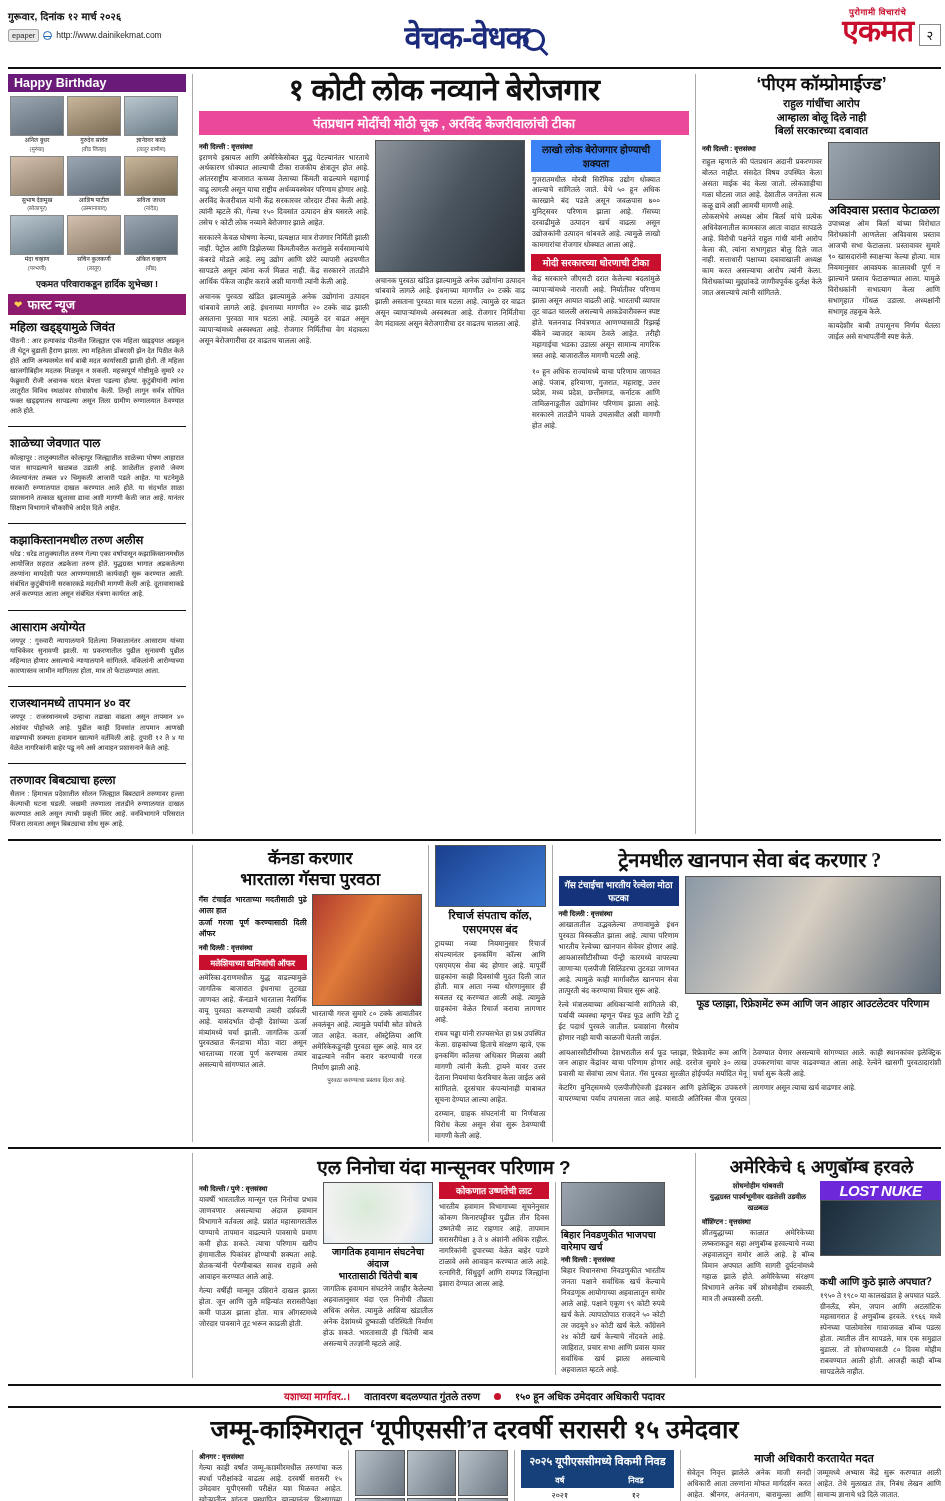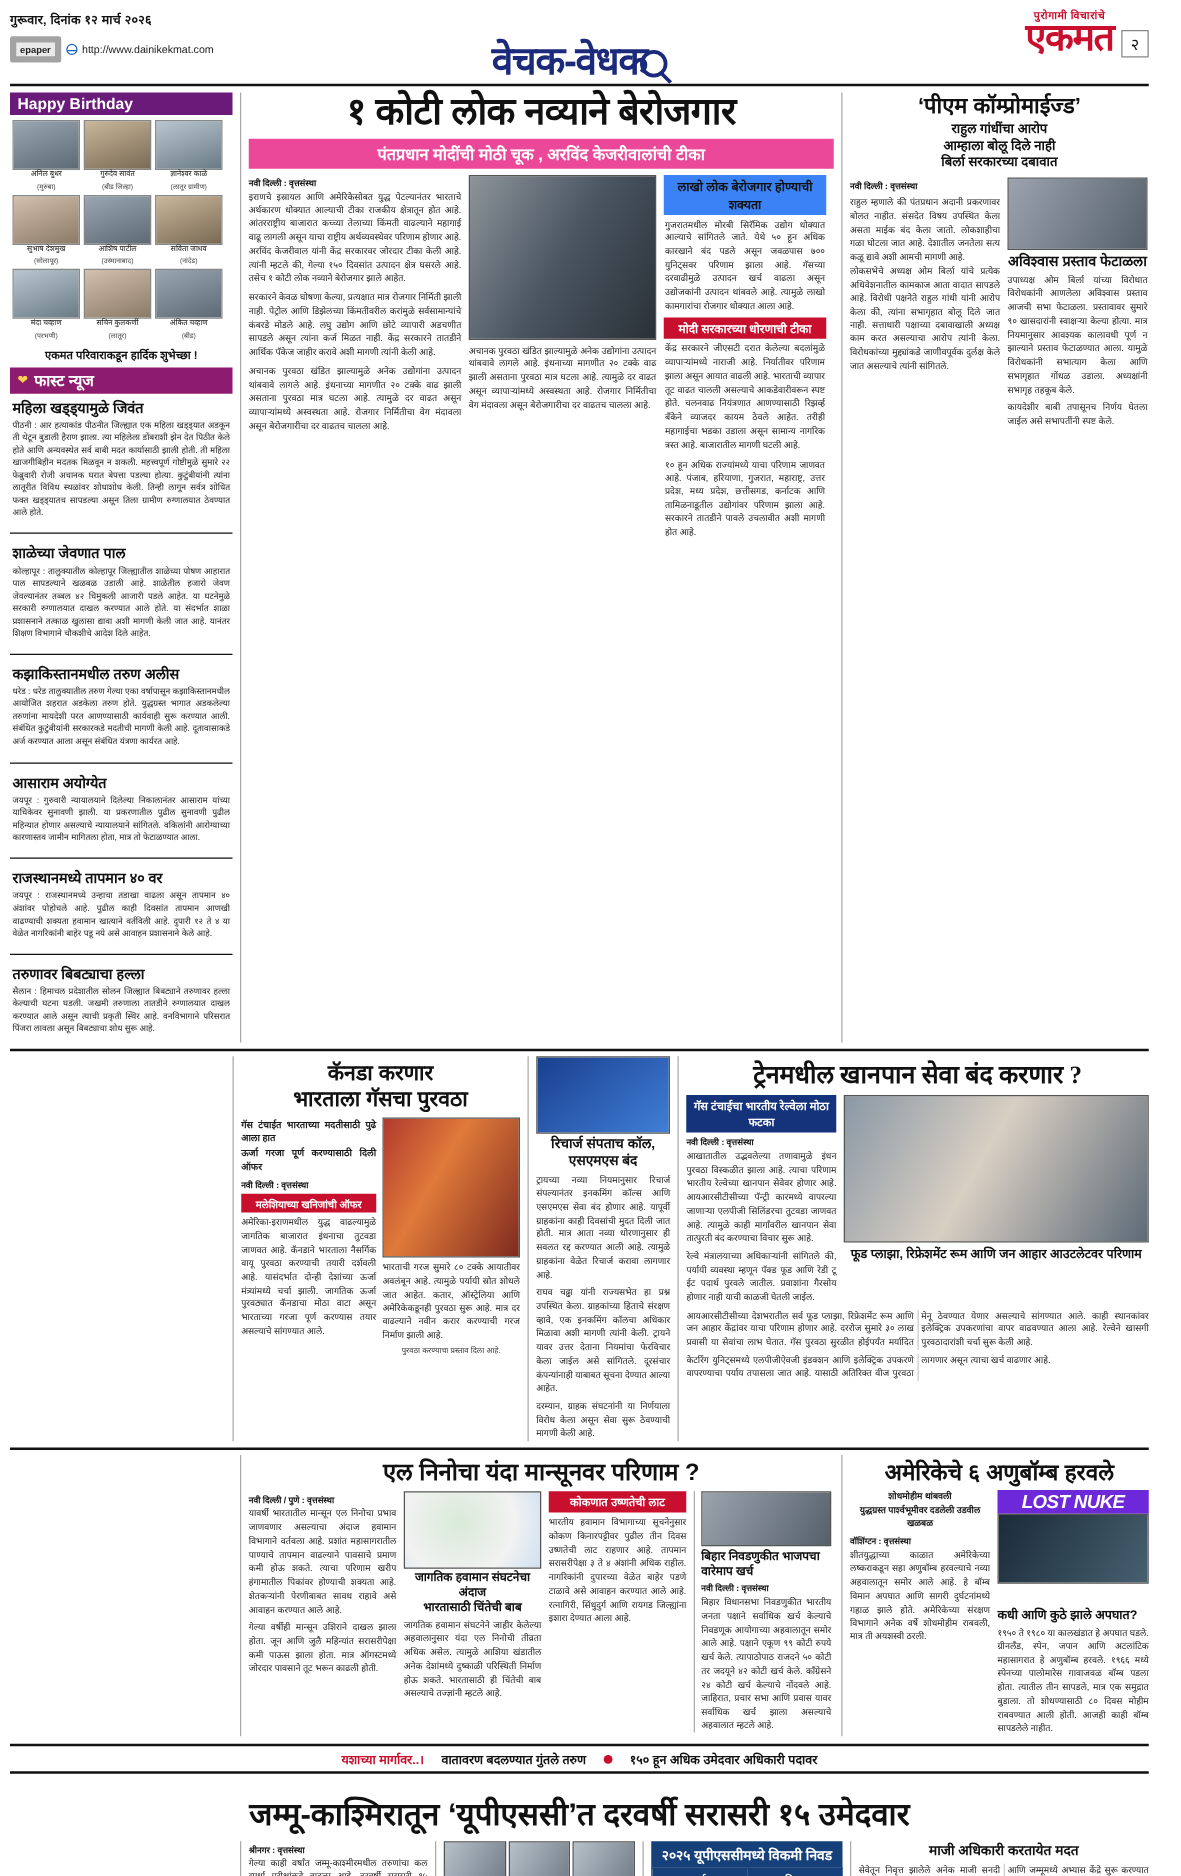--- a/index.html
+++ b/index.html
@@ -4,31 +4,31 @@
 <style>
   * { box-sizing: border-box; }
   html, body { margin:0; padding:0; }
   body {
     width: 945px; height: 1501px;
     background:#ffffff;
     font-family: "Liberation Sans", "DejaVu Sans", sans-serif;
     color:#111;
     overflow:hidden;
   }
-  .page { width:945px; height:1501px; padding:6px 26px 0 8px; position:relative;border-radius:13px; }
+  .page { width:945px; height:1501px; padding:6px 4px 0 8px; position:relative;border-radius:13px; }
 
   
   .masthead { display:flex; align-items:flex-start; justify-content:space-between; height:58px; }
   .mh-left { font-size:9.5px; line-height:1.5; padding-top:3px; width:250px; }
   .mh-date { font-weight:bold; font-size:10px; letter-spacing:.2px; }
   .mh-url { display:flex; align-items:center; gap:4px; margin-top:5px; font-size:8.5px; color:#222; }
-  .epaper-chip { background:#e9e9e9; border:5px solid #a3a3a3; border-radius:2px; padding:0 3px; font-size:7.5px;font-weight:bold; }
+  .epaper-chip { background:#e9e9e9; border:1px solid #a3a3a3; border-radius:2px; padding:0 3px; font-size:7.5px; }
   .globe { width:9px; height:9px; border-radius:50%; border:1px solid #1a63b8; position:relative; }
   .globe:after{content:"";position:absolute;left:0;top:3.5px;width:7px;height:0;border-top:1px solid #1a63b8;}
-  .mh-center { flex:1; text-align:center; position:relative; top:20px; }
+  .mh-center { flex:1; text-align:center; position:relative; top:9px; }
   .mh-title { font-size:31px; font-weight:bold; color:#1b2a7a; letter-spacing:-1px; }
   .mh-loupe { display:inline-block; width:22px; height:22px; border:3px solid #1b2a7a; border-radius:50%; position:relative; vertical-align:-3px; margin-left:-6px; }
   .mh-loupe:after{content:"";position:absolute;right:-7px;bottom:-5px;width:10px;height:3px;background:#1b2a7a;transform:rotate(45deg);}
   .mh-right { width:250px; text-align:right; display:flex; justify-content:flex-end; align-items:flex-start; gap:6px; }
   .brandbox { text-align:center; }
   .brand-top { font-size:8.5px; color:#c8102e; font-weight:bold; letter-spacing:.5px;}
   .brand-main { font-size:30px; font-weight:bold; color:#c8102e; line-height:.95; letter-spacing:-1px;}
   .pagenum { border:1px solid #888; width:22px; height:22px; font-size:13px; display:flex;align-items:center;justify-content:center; margin-top:18px;}
 
   .rule { border-top:2px solid #111; margin:3px 0 0 0; }
@@ -86,21 +86,21 @@
   .box-head-r { background:#c8102e; color:#fff; font-weight:bold; font-size:9.5px; padding:2px 4px; text-align:center; }
   .box-head-b { background:#14337a; color:#fff; font-weight:bold; font-size:9.5px; padding:2px 4px; text-align:center; }
 
   .two { column-count:2; column-gap:6px; column-rule:1px solid #ccc; }
 
   
   .rt-head { font-size:17.5px; font-weight:bold; text-align:center; line-height:1.15; }
   .rt-sub { font-size:10.5px; font-weight:bold; text-align:center; line-height:1.3; margin-top:3px; }
 
   
-  .band { border-top:2px solid #111; border-bottom:2px solid #111; margin:6px 0 20px; padding:3px 0; }
+  .band { border-top:2px solid #111; border-bottom:2px solid #111; margin:6px 0 8px; padding:3px 0; }
   .band-row { display:flex; align-items:center; justify-content:center; gap:14px; font-size:10px; font-weight:bold; }
   .bullet-dot { width:7px; height:7px; background:#c8102e; border-radius:50%; display:inline-block; }
 
   .big-head2 { font-size:25px; font-weight:bold; text-align:center; line-height:1.1; margin:4px 0 6px; }
 
   
   .tbl { width:100%; border-collapse:collapse; font-size:8px; }
   .tbl th { background:#16407a; color:#fff; font-size:8px; padding:2px 3px; border:1px solid #16407a; }
   .tbl td { border-bottom:1px solid #bbb; padding:1.5px 3px; text-align:center; }
   .tbl-title { background:#16407a; color:#fff; font-weight:bold; font-size:11px; text-align:center; padding:3px; }

